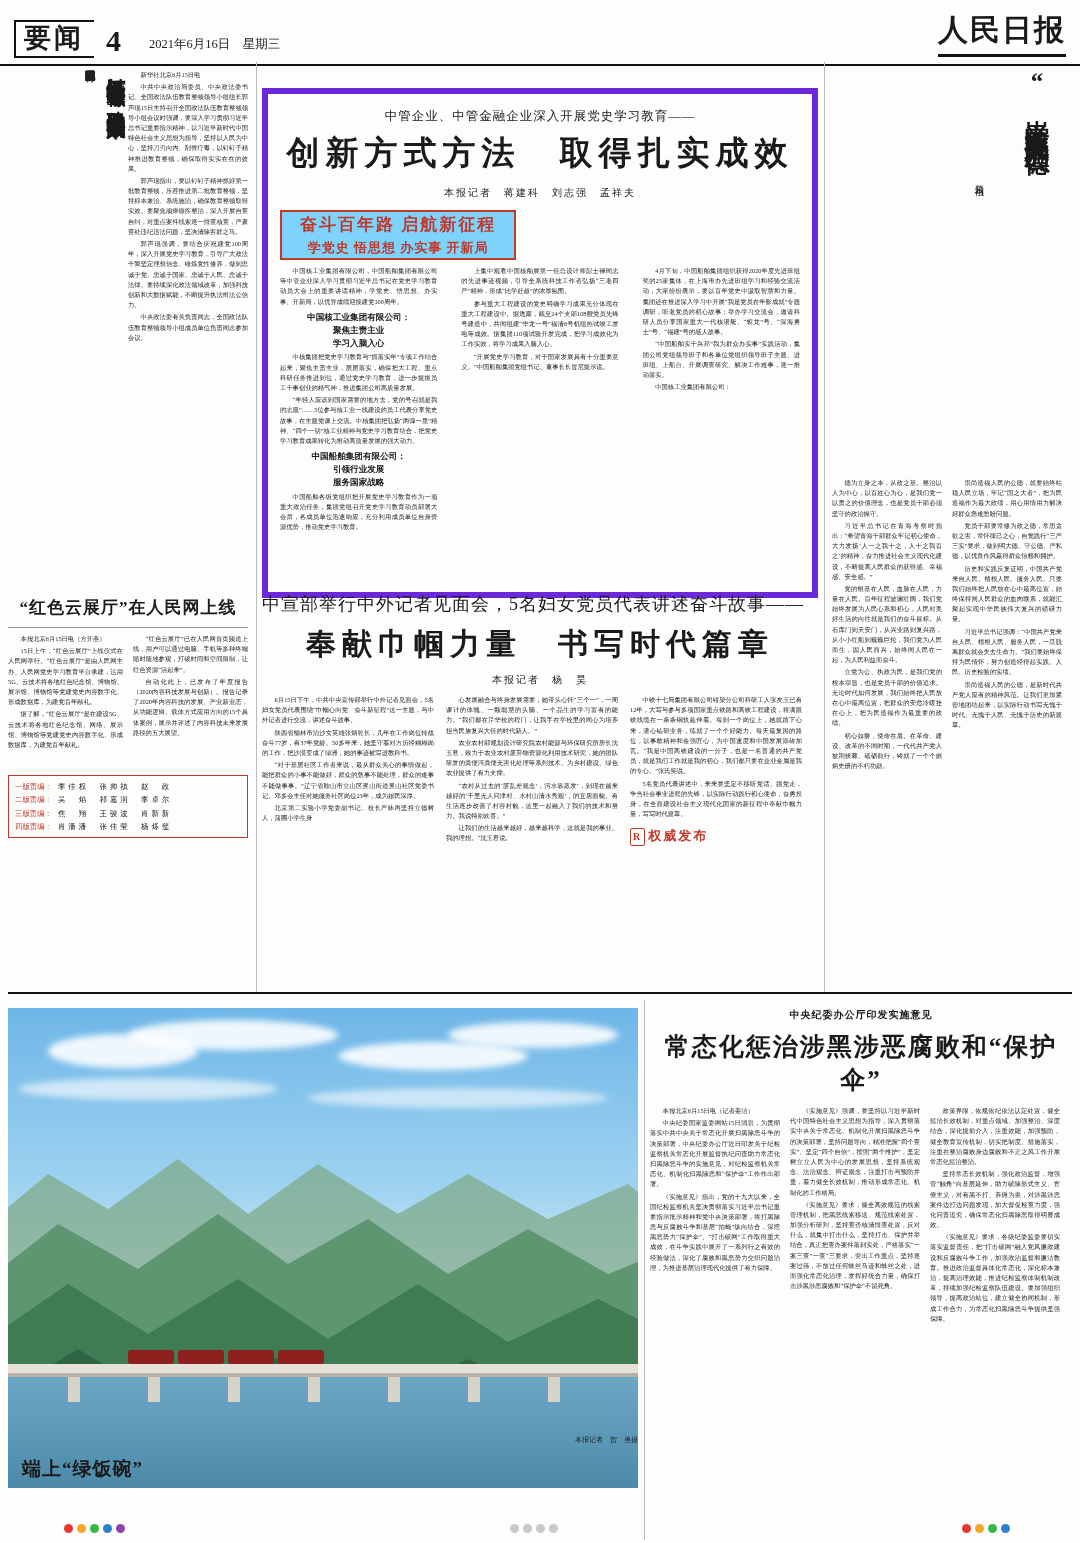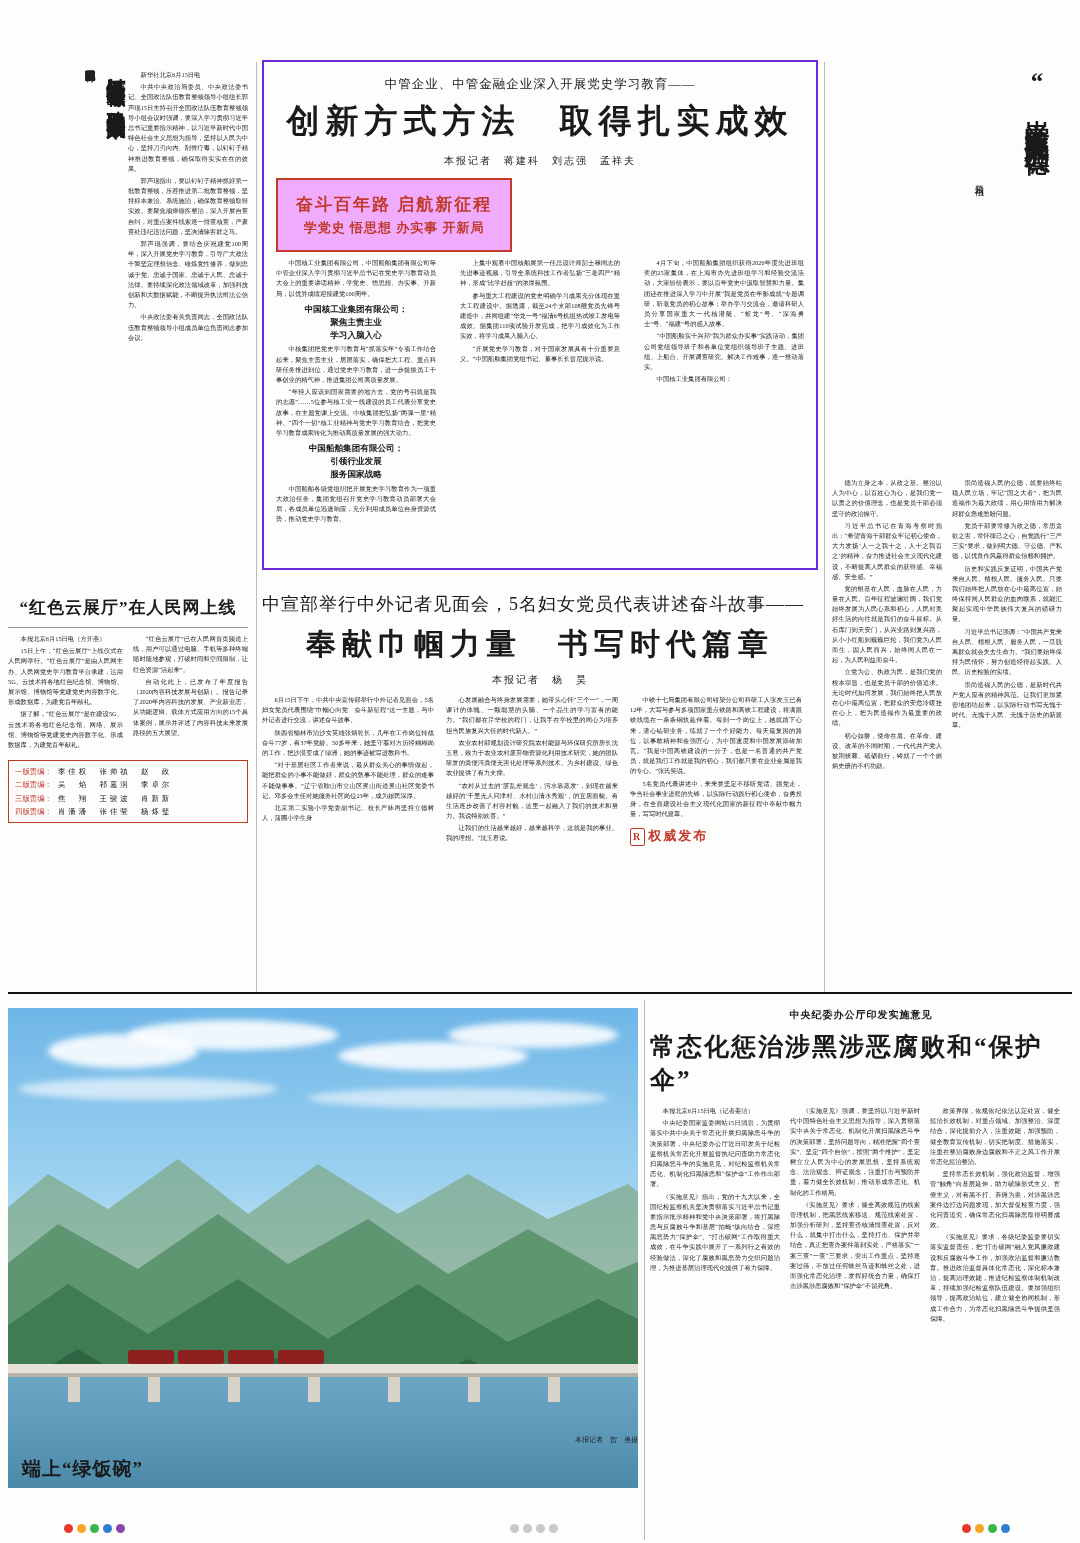--- a/index.html
+++ b/index.html
@@ -32,45 +32,45 @@
     writing-mode:vertical-rl;text-orientation:upright;
     font-size:19px;font-weight:bold;line-height:1.28;letter-spacing:1px;
     height:480px;
   }
   .vsub{
     writing-mode:vertical-rl;text-orientation:upright;
     font-size:10.5px;line-height:1.45;letter-spacing:0px;height:420px;color:#222;
   }
 
   
-  #framed{position:absolute;left:262px;top:60px;width:556px;height:510px;border:2px solid #6d28d9;box-sizing:border-box;padding:10px 12px;}
+  #framed{position:absolute;left:262px;top:88px;width:556px;height:510px;border:6px solid #6d28d9;box-sizing:border-box;padding:10px 12px;}
   .kicker{font-size:12.5px;text-align:center;letter-spacing:1px;margin:4px 0 6px;}
   .bigtitle{font-size:33px;font-weight:bold;text-align:center;letter-spacing:6px;margin:6px 0 10px;}
   .byline{font-size:10px;text-align:center;letter-spacing:2px;margin-bottom:10px;}
-  .redbox{border:2px solid #c0392b;background:#f0abfc;padding:13px 8px;width:236px;box-sizing:border-box;margin-bottom:6px;}
+  .redbox{border:2px solid #c0392b;background:#7dd3fc;padding:1px 8px;width:236px;box-sizing:border-box;margin-bottom:6px;}
   .redbox .l1{color:#c0392b;font-weight:bold;font-size:17px;letter-spacing:2px;text-align:center;}
   .redbox .l2{color:#c0392b;font-weight:bold;font-size:13px;letter-spacing:1px;text-align:center;margin-top:3px;}
   .f-cols{display:flex;gap:24px;}
   .f-col{width:170px;}
   .subhead{font-weight:bold;font-size:8.6px;line-height:1.5;text-align:center;margin:4px 0 3px;}
 
   
   #second{position:absolute;left:262px;top:592px;width:556px;}
   .kick2{font-size:18px;text-align:left;letter-spacing:1px;}
   .bigtitle2{font-size:30px;font-weight:bold;text-align:center;letter-spacing:6px;margin:8px 0 8px;}
   .byline2{font-size:10px;text-align:center;letter-spacing:2px;margin-bottom:8px;}
   .s-cols{display:flex;gap:12px;}
   .s-col{width:172px;}
   .redstamp{color:#c0392b;font-weight:bold;font-size:13px;letter-spacing:2px;margin-top:6px;}
   .redstamp .mk{display:inline-block;border:1px solid #c0392b;border-radius:2px;padding:0 2px;font-size:10px;margin-right:3px;}
 
   
   #leftart{position:absolute;left:8px;top:596px;width:240px;}
   .mid-title{font-size:17px;font-weight:bold;letter-spacing:1px;text-align:center;margin-bottom:8px;}
-  .credit-box{border:1px solid #c0392b;margin-top:8px;padding:4px 6px;font-size:7.4px;line-height:1.8;color:#c0392b;}
+  .credit-box{border:1px solid #c0392b;margin-top:23px;padding:4px 6px;font-size:7.4px;line-height:1.8;color:#c0392b;}
   .credit-box .nm{color:#111;margin-left:6px;letter-spacing:3px;}
 
   
   #rightcol{position:absolute;left:832px;top:68px;width:240px;height:920px;}
   .pf-logo{width:86px;height:86px;border-radius:50%;background:#c0392b;color:#fff;
     display:flex;flex-direction:column;align-items:center;justify-content:center;
     font-weight:bold;line-height:1.1;margin:0 auto;}
   .pf-logo .t1{font-size:6px;letter-spacing:1px;}
   .pf-logo .t2{font-size:19px;letter-spacing:1px;}
   .r-head{
@@ -85,33 +85,43 @@
   .cloud{position:absolute;background:rgba(255,255,255,.88);border-radius:50%;filter:blur(3px);}
   .ridge{position:absolute;left:-20px;right:-20px;}
   .water{position:absolute;left:0;right:0;bottom:0;height:120px;background:linear-gradient(#6fa9c8,#4d8aaa);}
   .photo-title{position:absolute;left:14px;bottom:6px;font-size:19px;font-weight:bold;letter-spacing:1px;background:rgba(255,255,255,.0);}
   #photocap{position:absolute;left:8px;top:1432px;width:630px;font-size:7px;line-height:1.7;color:#222;text-align:justify;}
   .capcredit{text-align:right;font-size:7px;margin-top:3px;}
 
   
   #botart{position:absolute;left:650px;top:1008px;width:422px;}
   .b-kick{font-size:10px;font-weight:bold;text-align:center;letter-spacing:1px;margin-bottom:8px;}
-  .b-title{font-size:25px;font-weight:bold;text-align:left;letter-spacing:2px;margin-bottom:10px;}
+  .b-title{font-size:25px;font-weight:bold;text-align:center;letter-spacing:2px;margin-bottom:10px;}
   .b-cols{display:flex;gap:10px;}
   .b-col{width:130px;}
 
   
   .dots{position:absolute;display:flex;gap:4px;}
   .dot{width:9px;height:9px;border-radius:50%;}
 </style>
 </head>
 <body>
 
 <div class="page">
 
+  <div class="masthead">
+    <div class="mh-left">
+      <div class="mh-box">要闻</div>
+      <div class="mh-num">4</div>
+      <div class="mh-date">2021年6月16日　星期三</div>
+    </div>
+    <div class="mh-right">
+      <span class="rb">人民日报</span>
+    </div>
+  </div>
 
   <div class="rule-v" style="left:256px;top:62px;height:930px;"></div>
   <div class="rule-v" style="left:824px;top:62px;height:930px;"></div>
   <div class="rule-h" style="left:8px;top:992px;width:1064px;height:2px;background:#111;"></div>
   <div class="rule-v" style="left:644px;top:1000px;height:540px;"></div>
 
   <div id="topleft">
     <div style="display:flex;flex-direction:row-reverse;gap:6px;">
       <div class="vhead">以钉钉子精神推进教育整顿 确保取得实实在在的效果</div>
       <div class="vsub">郭声琨在全国政法队伍教育整顿领导小组会议上强调</div>

